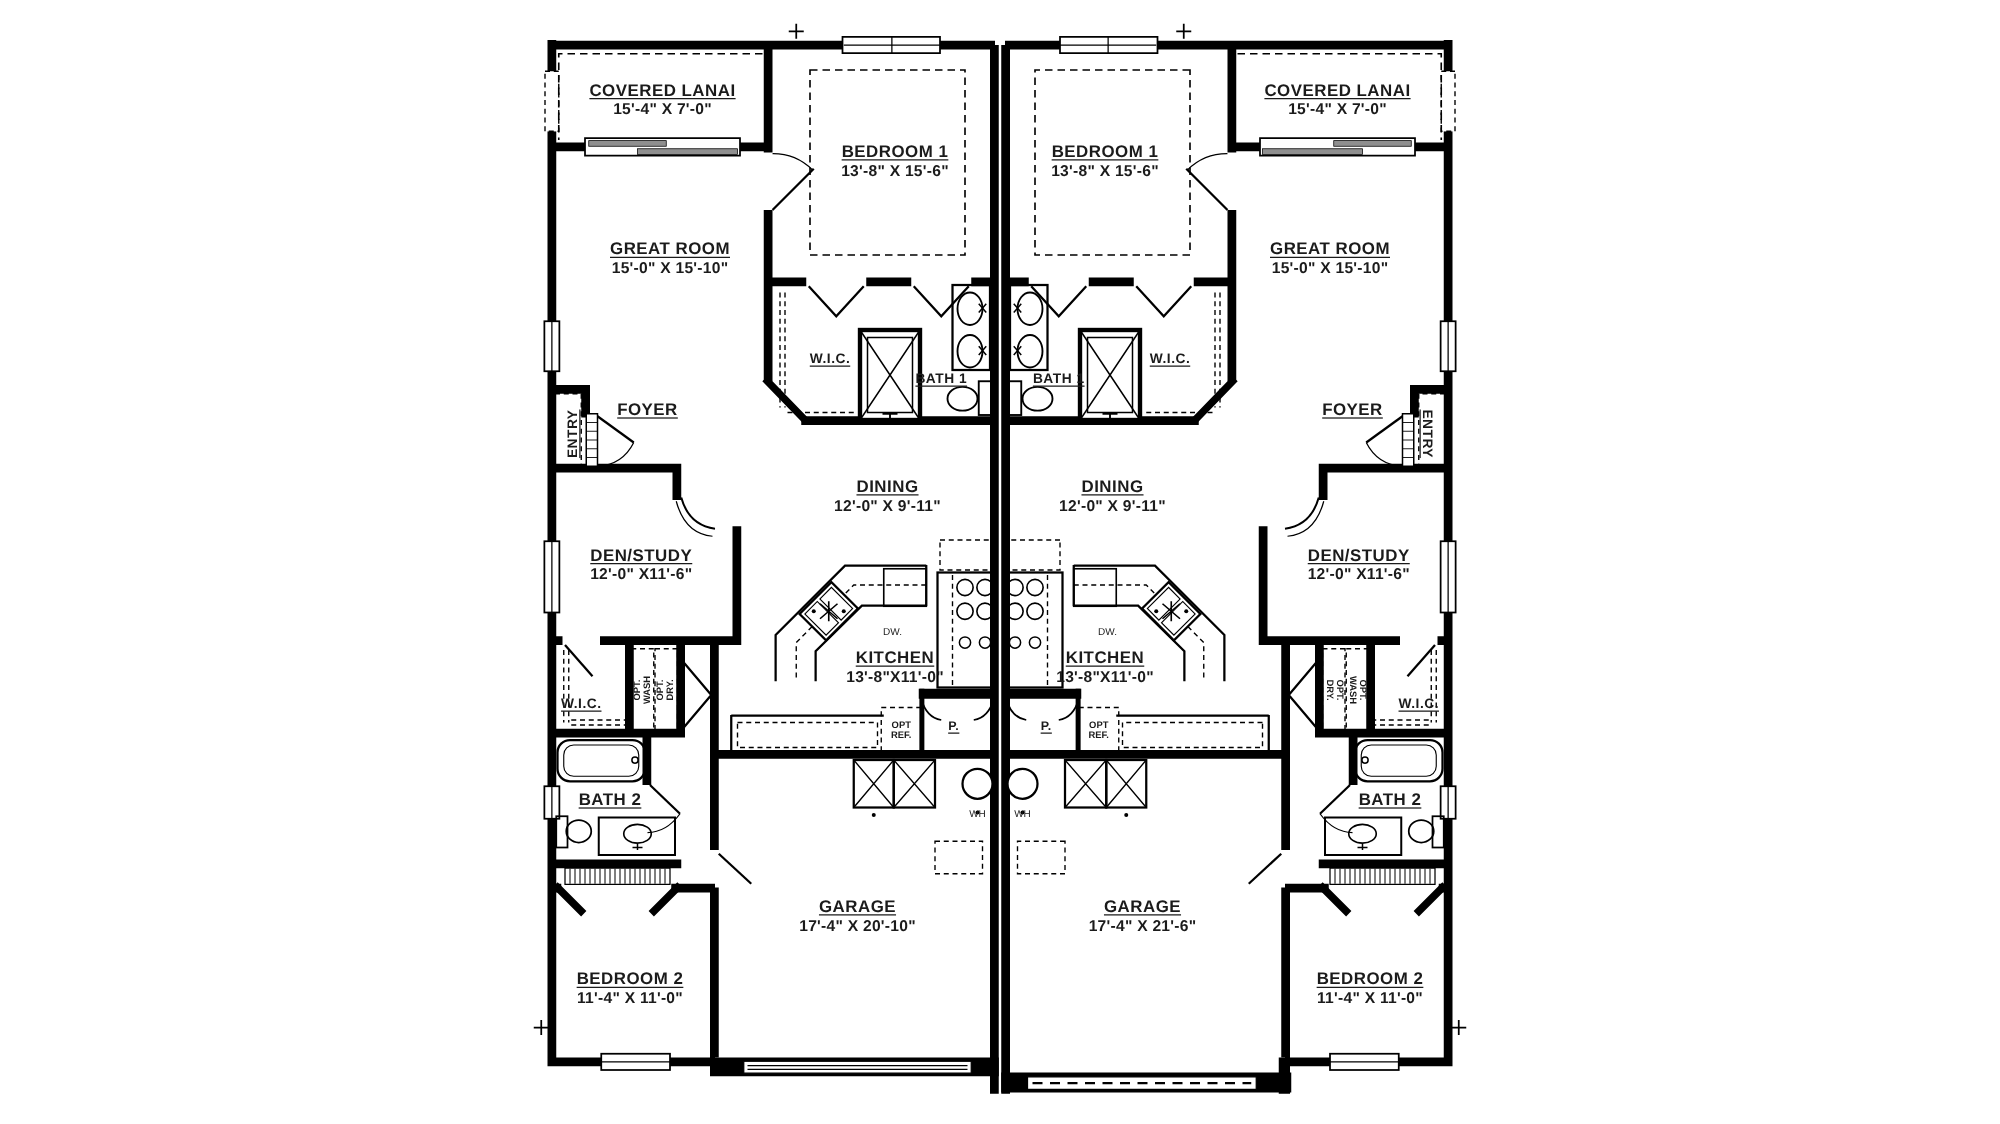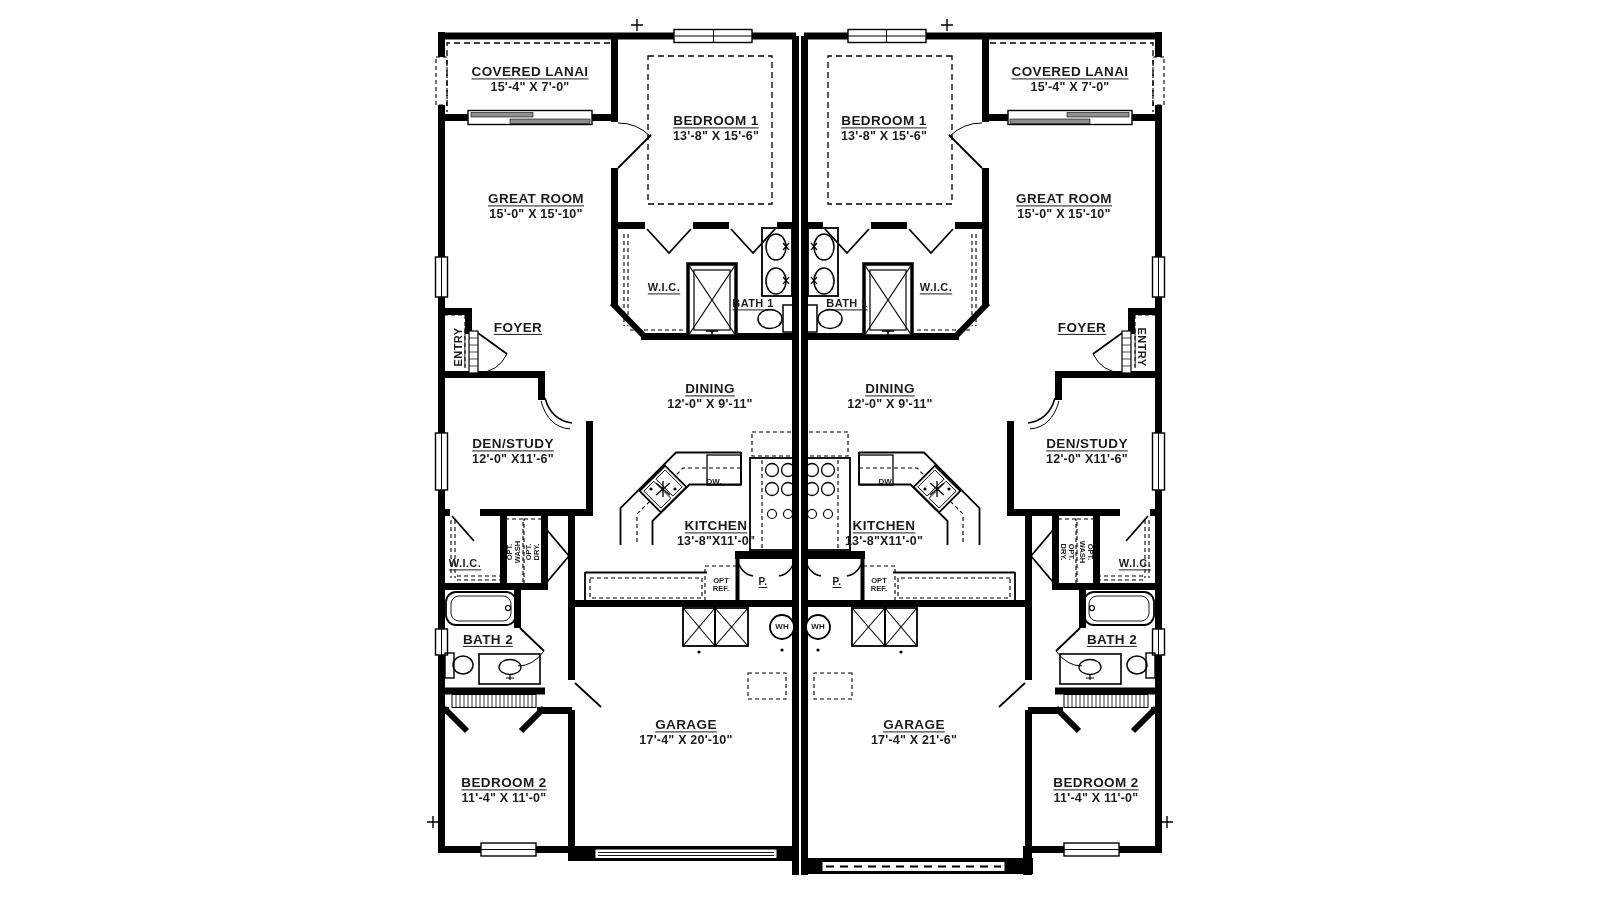--- a/index.html
+++ b/index.html
@@ -6,21 +6,21 @@
   #stage{position:relative;width:1368px;height:899px;background:#ffffff;overflow:hidden;
          font-family:"Liberation Sans",sans-serif;}
   svg{position:absolute;left:0;top:0;}
   .lbl{position:absolute;transform:translate(-50%,-50%);text-align:center;color:#1b1b1b;
        font-weight:bold;white-space:nowrap;line-height:1.2;}
   .lbl .nm{font-size:13.5px;letter-spacing:.4px;text-decoration:underline;text-underline-offset:2px;}
   .lbl .dm{font-size:12.5px;letter-spacing:.2px;}
   .lbl.sm .nm{font-size:11px;}
   .lbl.xs .nm{font-size:10px;}
   .tiny{font-size:7.5px;font-weight:bold;line-height:1.1;}
-  .t8{font-size:8px;font-weight:bold;}
+  .t8{font-size:8px;font-weight:normal;margin-top:24px;}
   .vert{transform:translate(-50%,-50%) rotate(-90deg);}
   .vertR{transform:translate(-50%,-50%) rotate(90deg);}
   .wm{position:absolute;transform:translate(-50%,-50%);font-size:19px;font-weight:bold;
       letter-spacing:.5px;}
 </style>
 </head>
 <body>
 
 <div id="stage">
 

